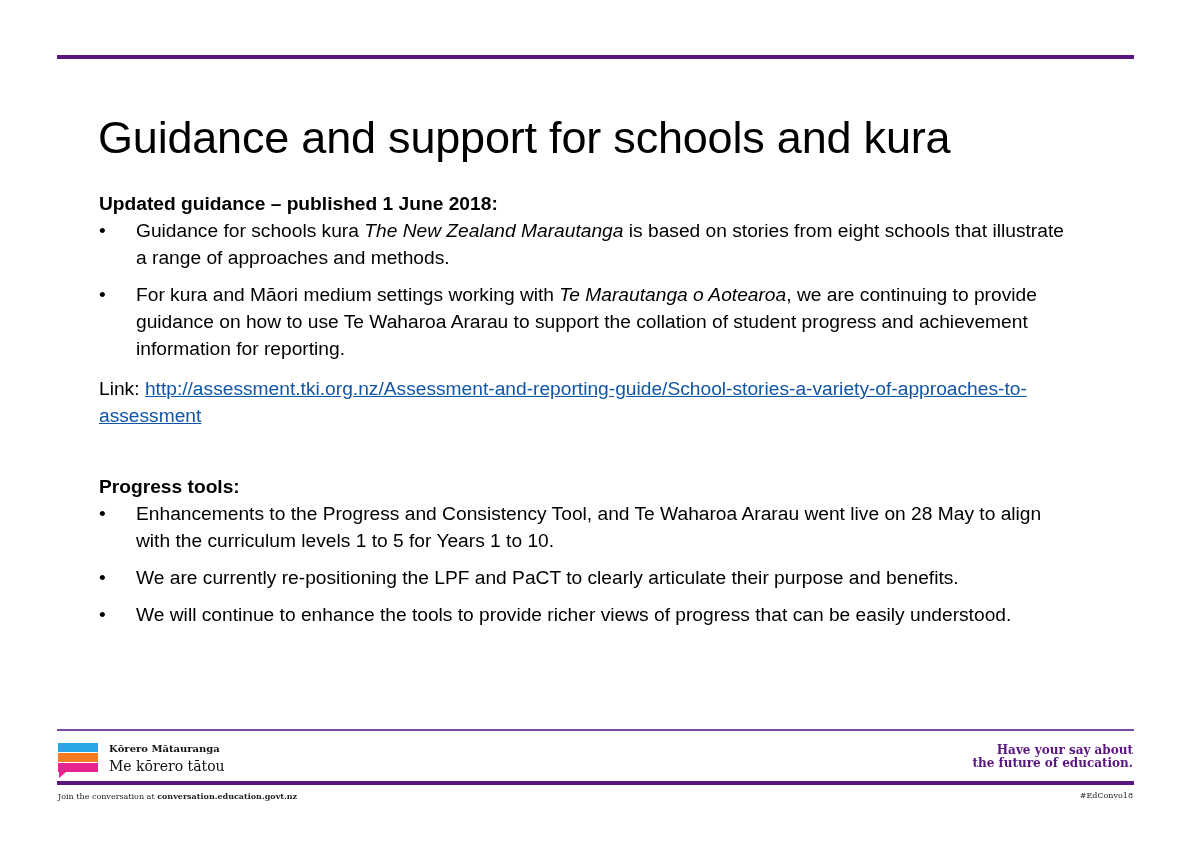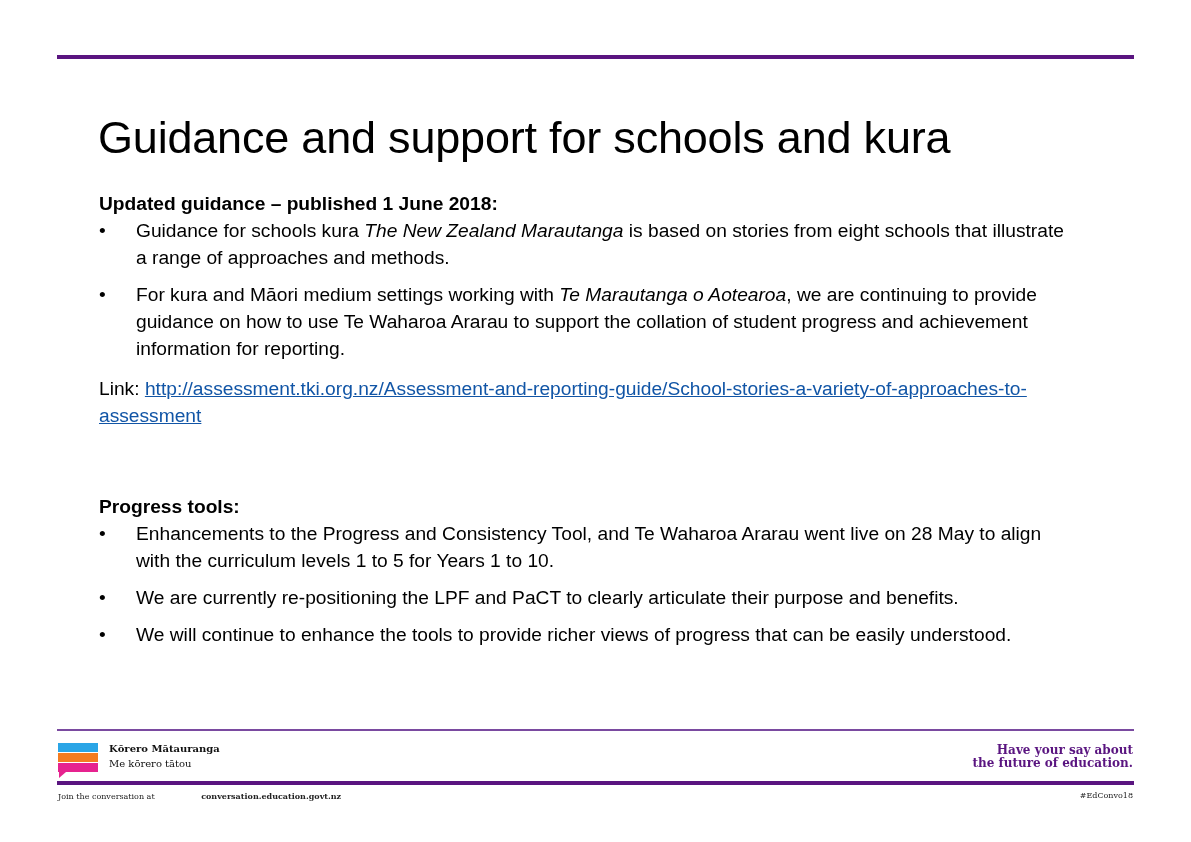--- a/index.html
+++ b/index.html
@@ -6,28 +6,28 @@
   body { width:1191px; height:842px; position:relative; overflow:hidden; font-family:"Liberation Sans", sans-serif; color:#000; }
   .topline { position:absolute; left:57px; top:55px; width:1077px; height:4px; background:#5a1580; }
   .title { position:absolute; left:98px; top:112px; font-size:45px; font-weight:normal; letter-spacing:-0.2px; margin:0; color:#000; }
   .content { position:absolute; left:99px; top:190px; width:980px; font-size:19.2px; line-height:27px; }
   .heading { font-weight:bold; }
   .bullet { position:relative; padding-left:37px; margin:0; }
   .bullet .dot { position:absolute; left:0; top:0; }
   .gap { margin-top:10px; }
   .link-row { margin-top:13px; }
   a.link { color:#1155a6; text-decoration:underline; }
-  .section2 { margin-top:64px; }
+  .section2 { margin-top:44px; }
   .footer-line1 { position:absolute; left:57px; top:729px; width:1077px; height:2px; background:#7a4aa0; }
   .footer-line2 { position:absolute; left:57px; top:781px; width:1077px; height:4px; background:#5a1580; }
   .logo { position:absolute; left:58px; top:743px; width:40px; height:34px; }
   .brand-name { position:absolute; left:109px; top:743px; font-family:"DejaVu Serif", serif; font-weight:bold; font-size:10px; color:#111; }
-  .brand-sub { position:absolute; left:109px; top:758px; font-family:"DejaVu Serif", serif; font-size:10px; color:#111; }
+  .brand-sub { position:absolute; left:109px; top:758px; font-family:"DejaVu Serif", serif; font-size:14px; color:#111; }
   .join { position:absolute; left:58px; top:791px; font-family:"DejaVu Serif", serif; font-size:8px; color:#222; }
-  .join b { font-weight:bold;margin-left:44px; }
+  .join b { font-weight:bold; }
   .tagline { position:absolute; right:58px; top:744px; text-align:right; font-family:"DejaVu Serif", serif; font-weight:bold; font-size:12px; line-height:13px; color:#5a1580; }
   .hashtag { position:absolute; right:58px; top:791px; font-family:"DejaVu Serif", serif; font-size:8px; color:#222; }
 </style>
 </head>
 <body>
 
 <div class="topline"></div>
 
 <h1 class="title">Guidance and support for schools and kura</h1>
 

